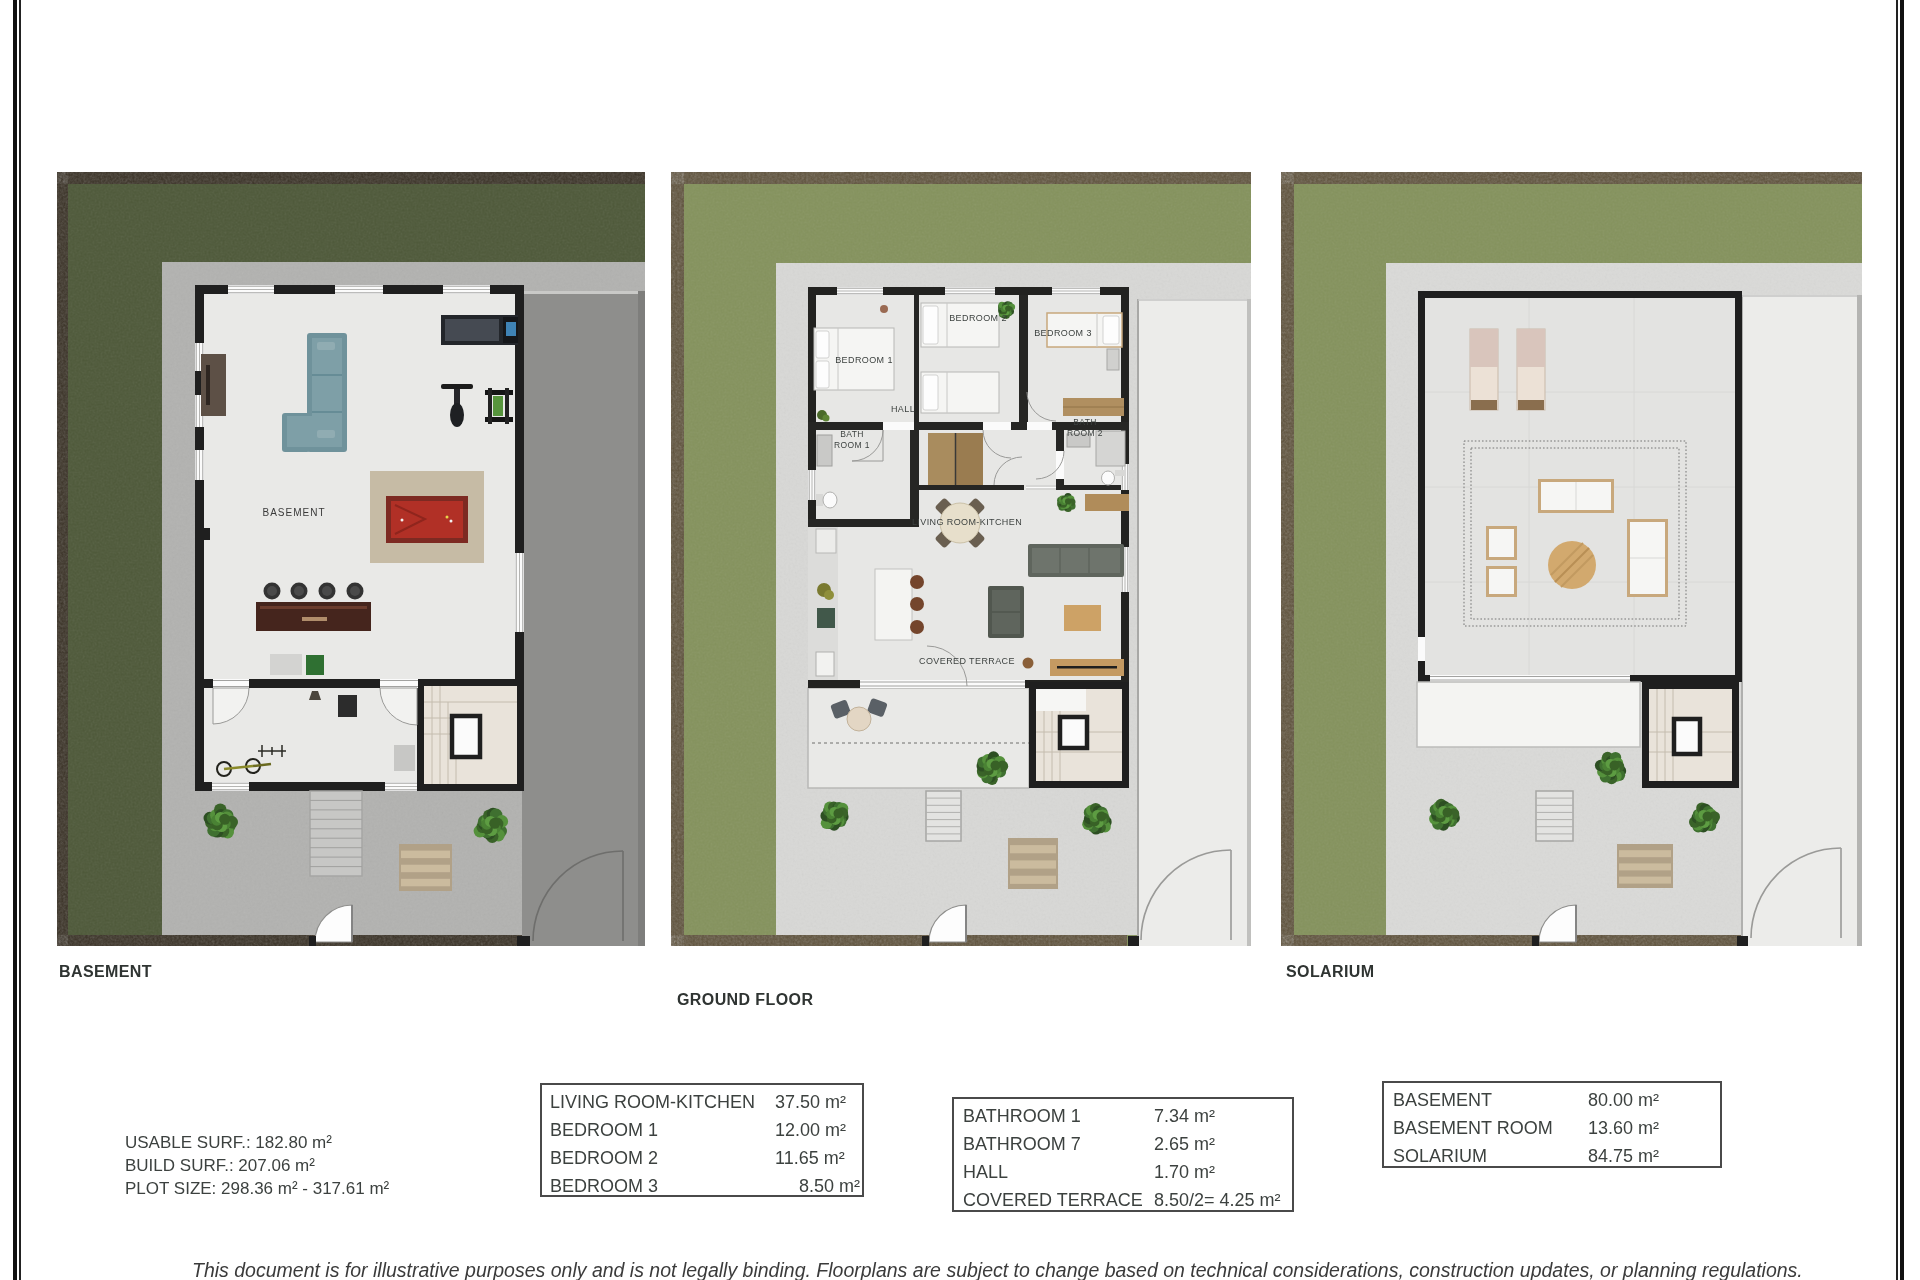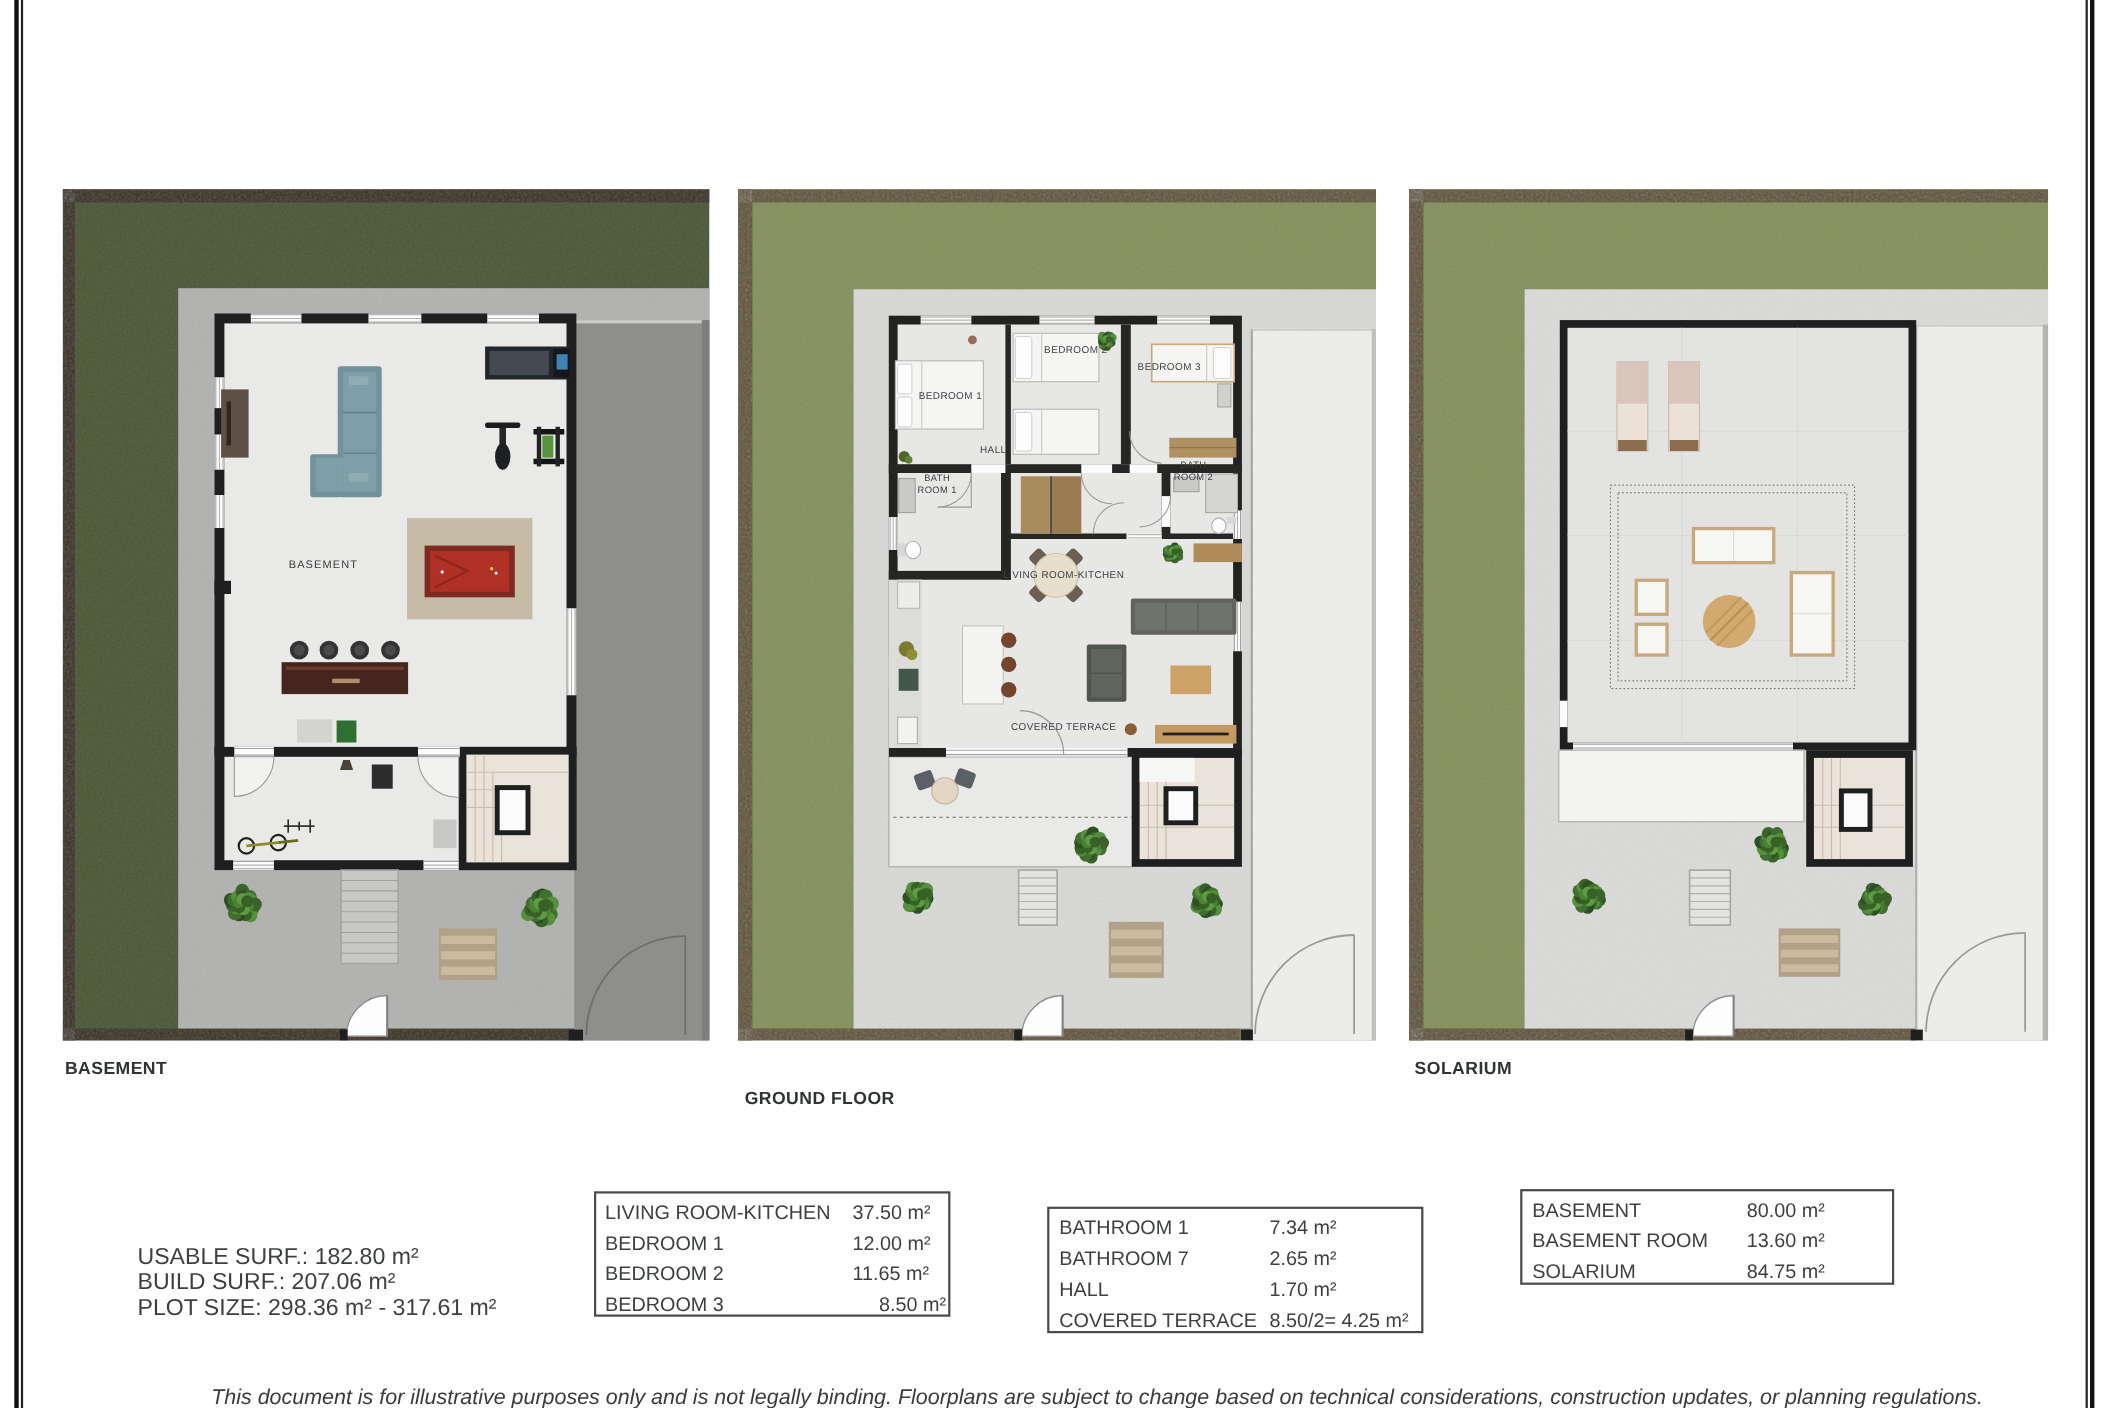--- a/index.html
+++ b/index.html
@@ -1,20 +1,20 @@
 <!DOCTYPE html>
 <html><head>
 <meta charset="utf-8">
 <style>
   html,body{margin:0;padding:0;background:#ffffff;}
   #page{position:relative;width:1920px;height:1280px;background:#ffffff;overflow:hidden;
         font-family:"Liberation Sans",sans-serif;}
   .abs{position:absolute;}
   .plabel{position:absolute;font-size:16px;font-weight:700;letter-spacing:0.4px;color:#2f3432;}
-  .info{position:absolute;font-size:21px;color:#3c413f;line-height:23px;}
+  .info{position:absolute;font-size:17px;color:#3c413f;line-height:23px;}
   .tbl{position:absolute;border:2px solid #4a4a4a;color:#3c413f;font-size:18px;}
   .tbl .row{position:absolute;white-space:nowrap;}
   .disc{position:absolute;font-style:italic;font-size:19.5px;color:#3b3b3b;white-space:nowrap;}
 </style>
 </head>
 <body>
 <div id="page">
 
 <div class="abs" style="left:13px;top:0;width:4px;height:1280px;background:#111;"></div>
 

